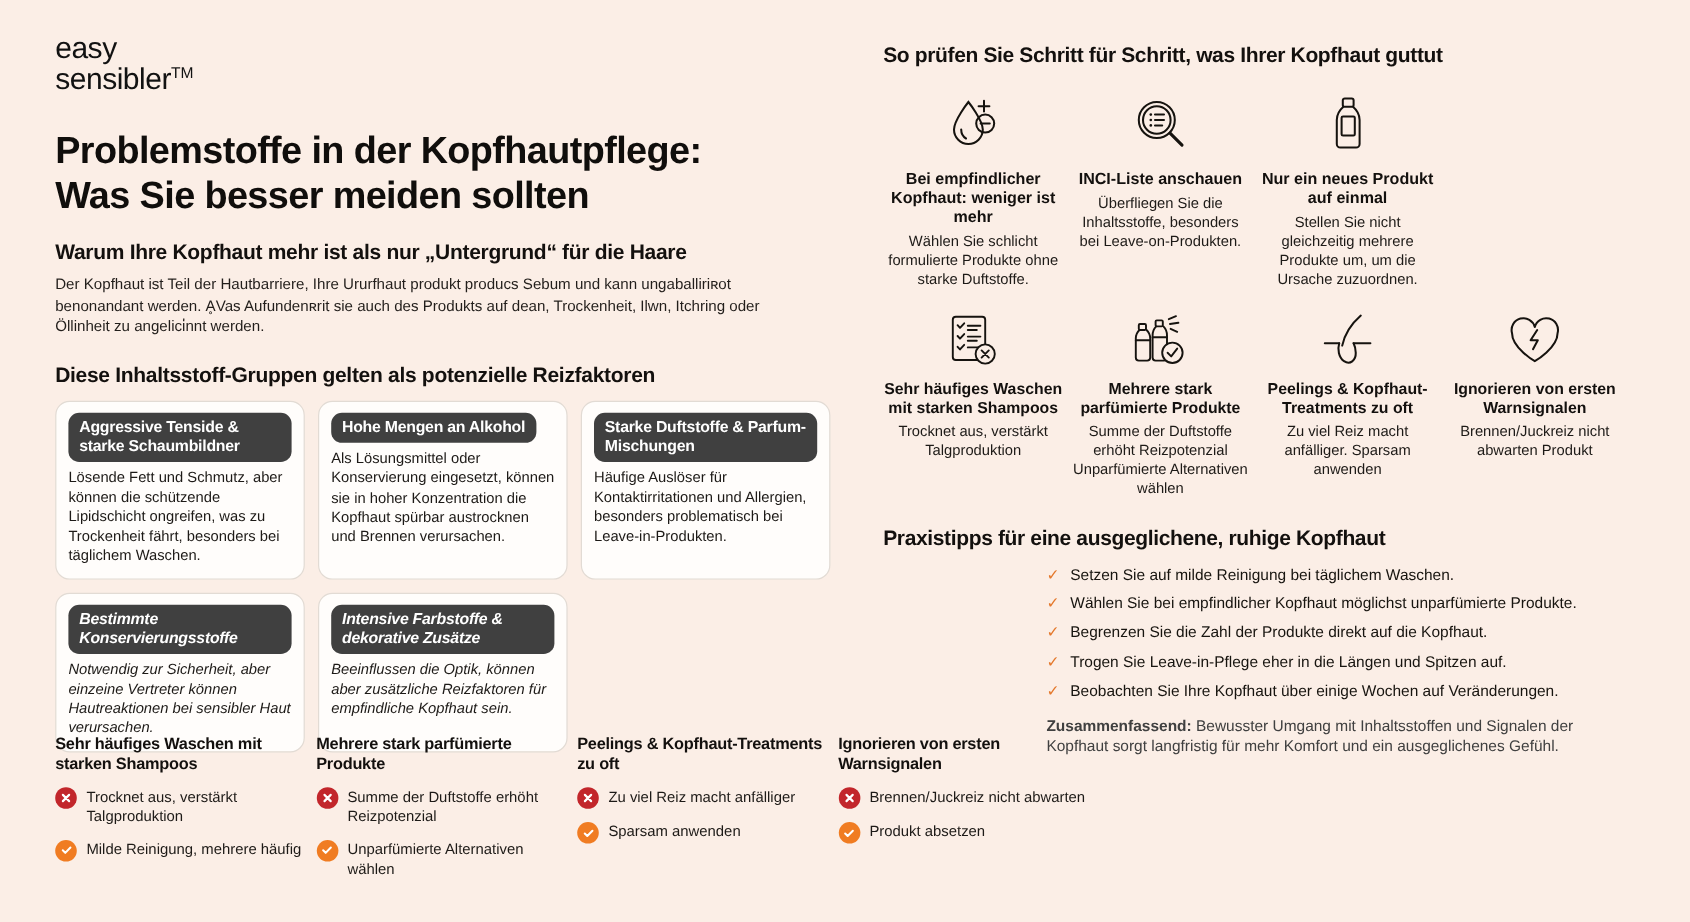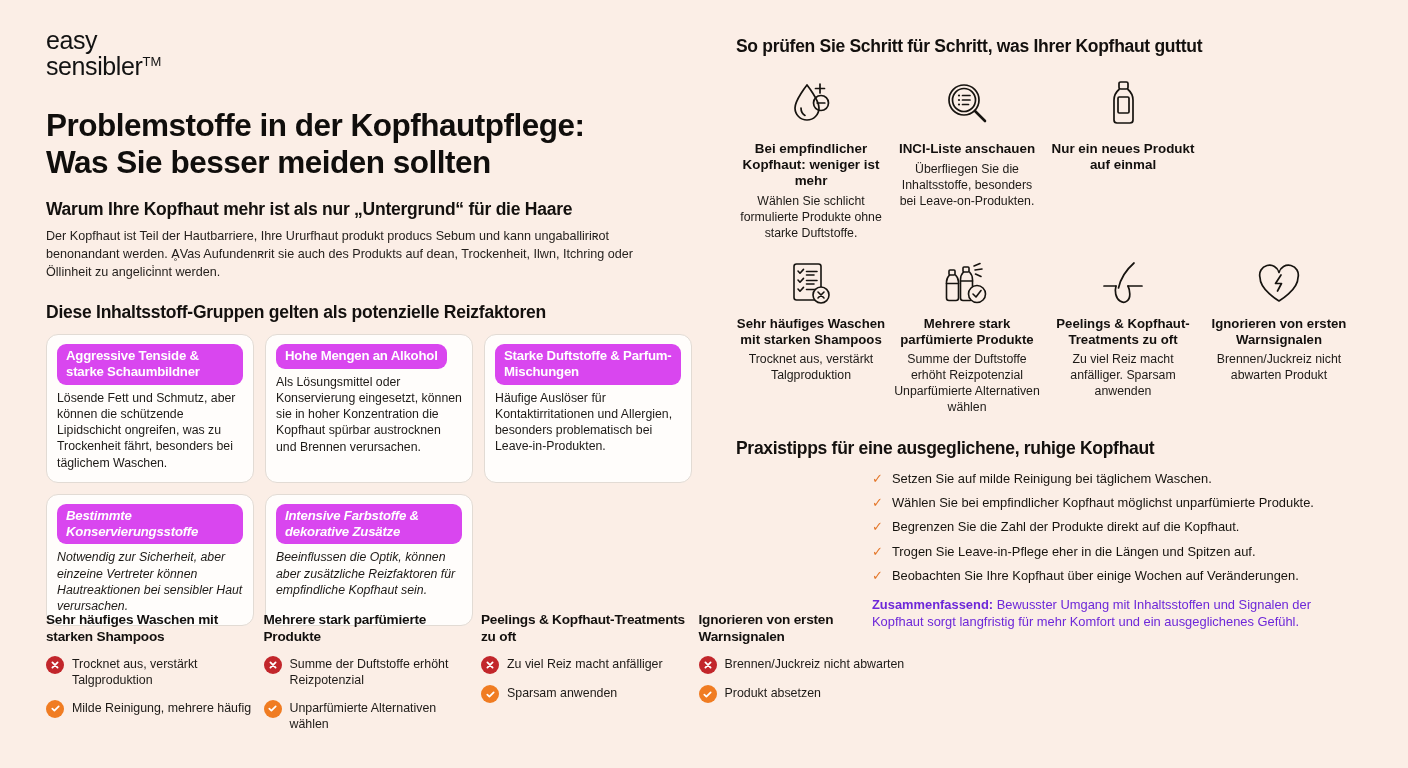--- a/index.html
+++ b/index.html
@@ -29,21 +29,21 @@
 
   
   .cards { margin-top: 11px; display: flex; flex-wrap: wrap; gap: 11px; width: 648px; }
   .card {
     width: 208px; background: #fffdfb; border: 1px solid #e2dbd4;
     border-radius: 12px; padding: 9px 10px 11px 10px; position: relative;
   }
   .card.r1 { min-height: 128px; }
   .card.r2 { min-height: 104px; font-style: italic; }
   .badge {
-    display: inline-block; background: #d946ef; color: #ffffff;
+    display: inline-block; background: #404040; color: #ffffff;
     font-weight: 700; font-size: 13.2px; line-height: 1.2;
     border-radius: 9px; padding: 4px 9px 5px 9px; margin-bottom: 5px;
     letter-spacing: -0.2px;
   }
   .card-body { font-size: 12.3px; line-height: 1.32; color: #1d1a17; }
 
   
   .quad { position: absolute; left: 46px; top: 612px; width: 860px;
           display: flex; gap: 10px; }
   .quad-col { width: 212px; }
@@ -74,21 +74,21 @@
   .trap-title { margin-top: 4px; font-size: 13.2px; font-weight: 700; line-height: 1.2; color: #13100e; }
   .trap-body { margin-top: 4px; font-size: 12.3px; line-height: 1.3; color: #1d1a17; }
 
   .rh3 { margin-top: 22px; font-size: 17.5px; font-weight: 700; letter-spacing: -0.3px; color: #13100e; }
 
   .tips { margin-top: 12px; margin-left: 136px; }
   .tip { display: flex; gap: 9px; align-items: flex-start; margin-bottom: 8px; }
   .tip-check { color: #e4772a; font-size: 13px; line-height: 1.25; flex: 0 0 auto; }
   .tip-text { font-size: 12.9px; line-height: 1.25; color: #17140f; }
 
-  .summary { margin-top: 12px; margin-left: 136px; font-size: 12.9px; line-height: 1.34; color: #6d28d9; max-width: 500px; }
+  .summary { margin-top: 12px; margin-left: 136px; font-size: 12.9px; line-height: 1.34; color: #404040; max-width: 500px; }
   .summary b { font-weight: 700; }
 </style>
 </head>
 <body>
 
 <div class="page">
 
   <div class="left">
 
     <div class="logo">
@@ -252,20 +252,21 @@
 
       <div class="step">
         <div class="step-icon">
           <svg width="56" height="56" viewBox="0 0 56 56" fill="none" stroke="#16130f" stroke-width="1.7" stroke-linejoin="round">
             <rect x="24" y="6" width="9" height="7" rx="1.6"></rect>
             <path d="M24.5 13 C21 16 19 19.5 19 24 V44 A3 3 0 0 0 22 47 H35 A3 3 0 0 0 38 44 V24 C38 19.5 36 16 32.5 13"></path>
             <rect x="23" y="21" width="11" height="16" rx="1.2"></rect>
           </svg>
         </div>
         <div class="step-title">Nur ein neues Produkt auf einmal</div>
+        <div class="step-body">Stellen Sie nicht gleichzeitig mehrere Produkte um, um die Ursache zuzuordnen.</div>
       </div>
     </div>
 
 
     <div class="traps">
 
       <div class="trap">
         <div class="trap-icon">
           <svg width="52" height="52" viewBox="0 0 52 52" fill="none" stroke="#16130f" stroke-width="1.6" stroke-linecap="round" stroke-linejoin="round">
             <rect x="9" y="6" width="27" height="36" rx="2.5"></rect>

